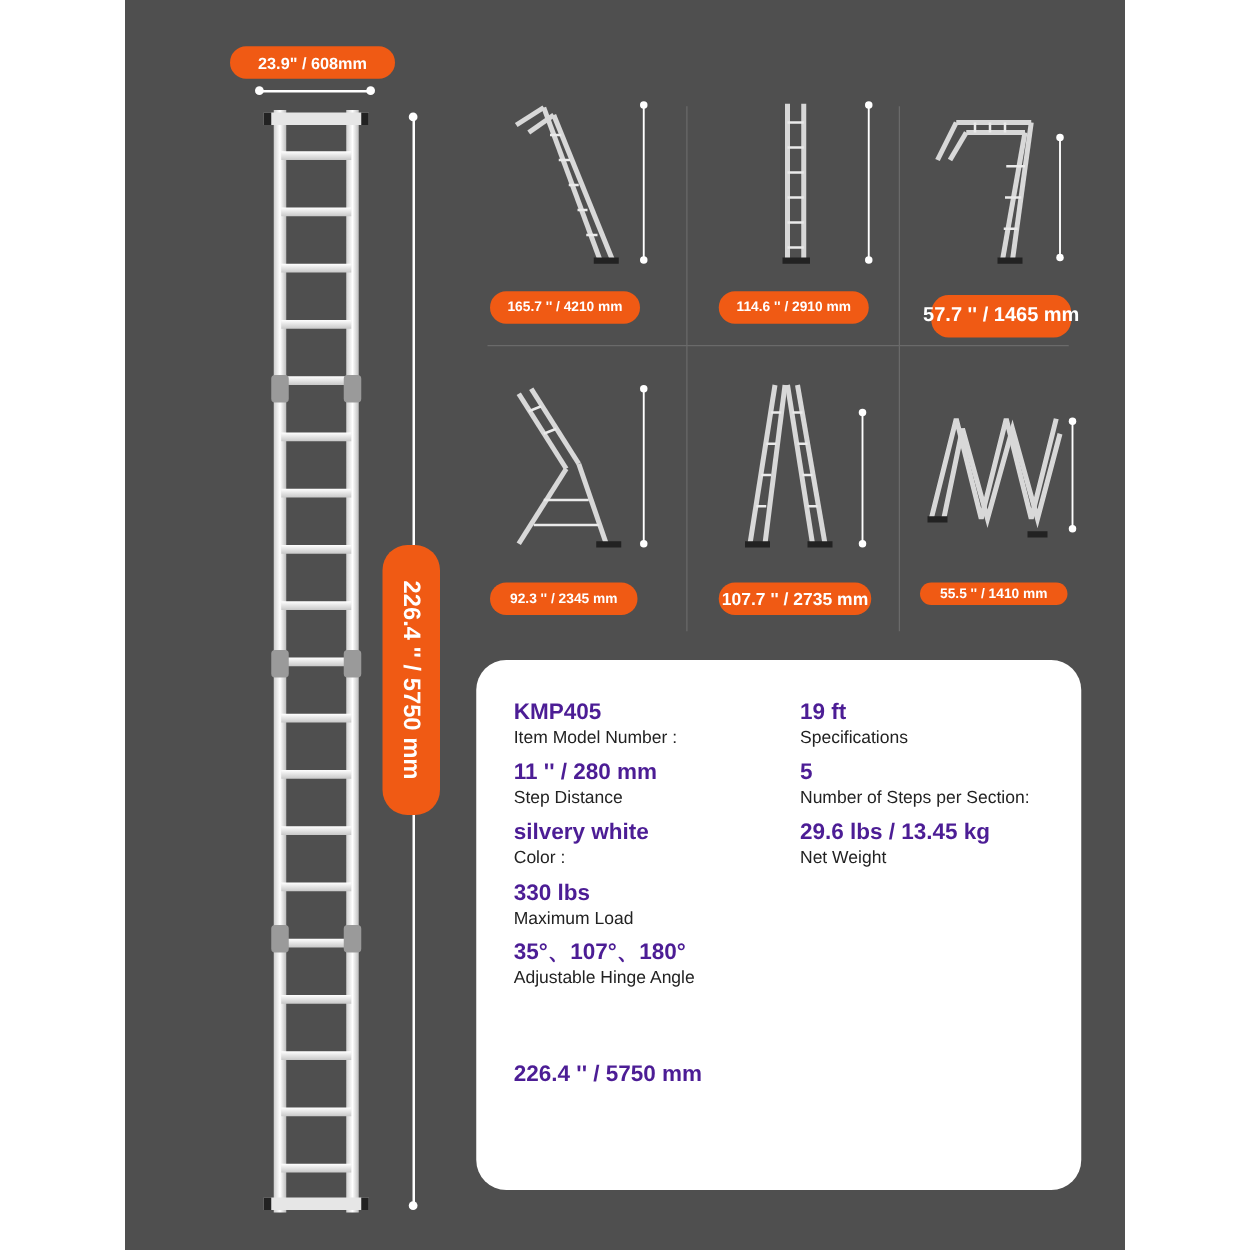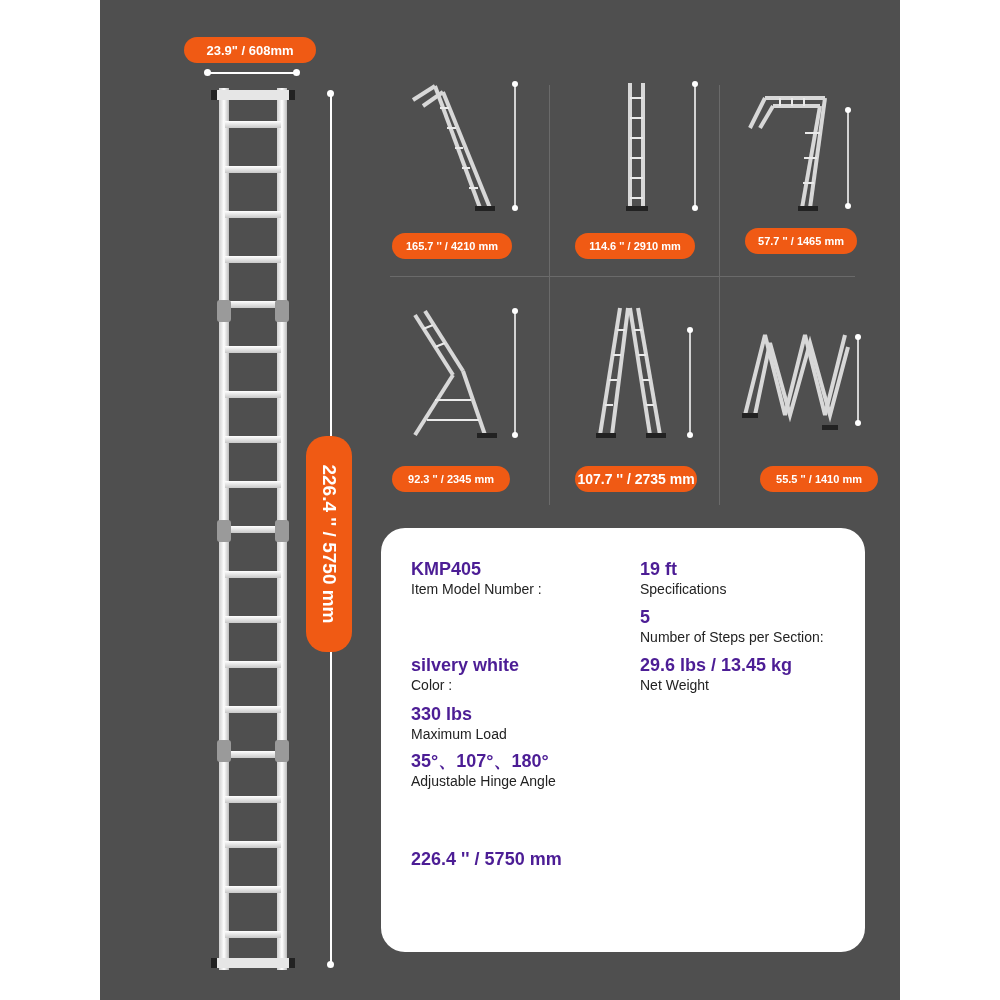--- a/index.html
+++ b/index.html
@@ -144,21 +144,21 @@
         <line x1="64" y1="10" x2="64" y2="18"></line>
       <line x1="65" y1="45" x2="80" y2="45"></line>
         <line x1="64" y1="70" x2="77" y2="70"></line>
         <line x1="63" y1="95" x2="74" y2="95"></line>
     </g>
     <rect x="58" y="118" width="20" height="5" fill="#222"></rect>
     <circle cx="108" cy="22" r="3" fill="#fff"></circle>
       <line x1="108" y1="22" x2="108" y2="118" stroke="#fff" stroke-width="1.5"></line>
       <circle cx="108" cy="118" r="3" fill="#fff"></circle>
   </svg>
-  <div class="pill" style="left:645px; top:228px; width:112px; height:26px; font-size:11px;">57.7 '' /  1465 mm</div>
+  <div class="pill" style="left:645px; top:236px; width:112px; height:34px; font-size:16px;">57.7 '' /  1465 mm</div>
 
   <svg class="thumb" style="left:305px; top:305px;" width="120" height="140" viewBox="0 0 120 140">
     <g stroke="#d8d8d8" stroke-width="4" fill="none">
       <line x1="10" y1="10" x2="48" y2="70"></line>
         <line x1="20" y1="6" x2="58" y2="66"></line>
       <line x1="48" y1="70" x2="10" y2="130"></line>
         <line x1="58" y1="66" x2="80" y2="130"></line>
     </g>
     <g stroke="#eaeaea" stroke-width="2">
       <line x1="18" y1="24" x2="28" y2="20"></line>
@@ -202,28 +202,32 @@
     <g stroke="#d8d8d8" stroke-width="4" fill="none">
       <polyline points="5,90 25,10 45,90 65,10 85,90 105,10"></polyline>
       <polyline points="15,90 30,18 50,90 70,18 90,90 108,22"></polyline>
     </g>
     <rect x="2" y="88" width="16" height="5" fill="#222"></rect>
       <rect x="82" y="100" width="16" height="5" fill="#222"></rect>
     <circle cx="118" cy="12" r="3" fill="#fff"></circle>
       <line x1="118" y1="12" x2="118" y2="98" stroke="#fff" stroke-width="1.5"></line>
       <circle cx="118" cy="98" r="3" fill="#fff"></circle>
   </svg>
-  <div class="pill" style="left:660px; top:466px; width:118px; height:26px; font-size:11px;">55.5 '' / 1410 mm</div>
+  <div class="pill" style="left:636px; top:466px; width:118px; height:18px; font-size:11px;">55.5 '' / 1410 mm</div>
 </div>
 
 <div class="card">
   <div class="spec" style="left:30px; top:30px;">
     <div class="v">KMP405</div>
     <div class="k">Item Model Number :</div>
   </div>
+  <div class="spec" style="left:30px; top:78px;">
+    <div class="v">11 '' / 280 mm</div>
+    <div class="k">Step Distance</div>
+  </div>
   <div class="spec" style="left:30px; top:126px;">
     <div class="v">silvery white</div>
     <div class="k">Color :</div>
   </div>
   <div class="spec" style="left:30px; top:175px;">
     <div class="v">330 lbs</div>
     <div class="k">Maximum Load</div>
   </div>
   <div class="spec" style="left:30px; top:222px;">
     <div class="v">35°、107°、180°</div>

